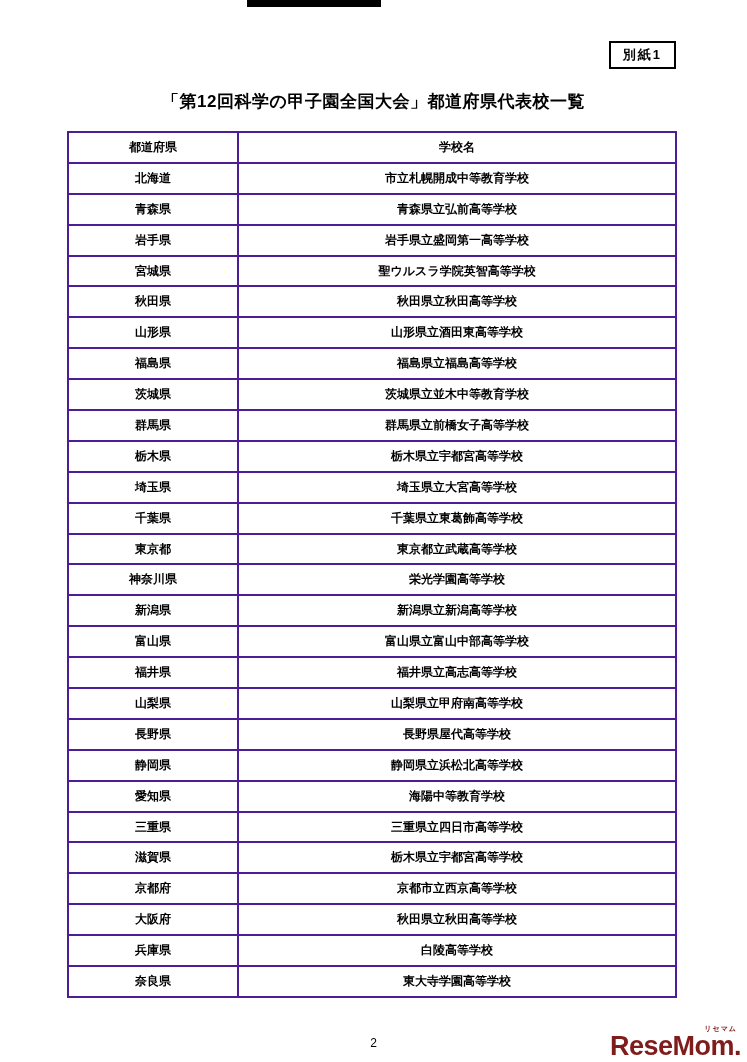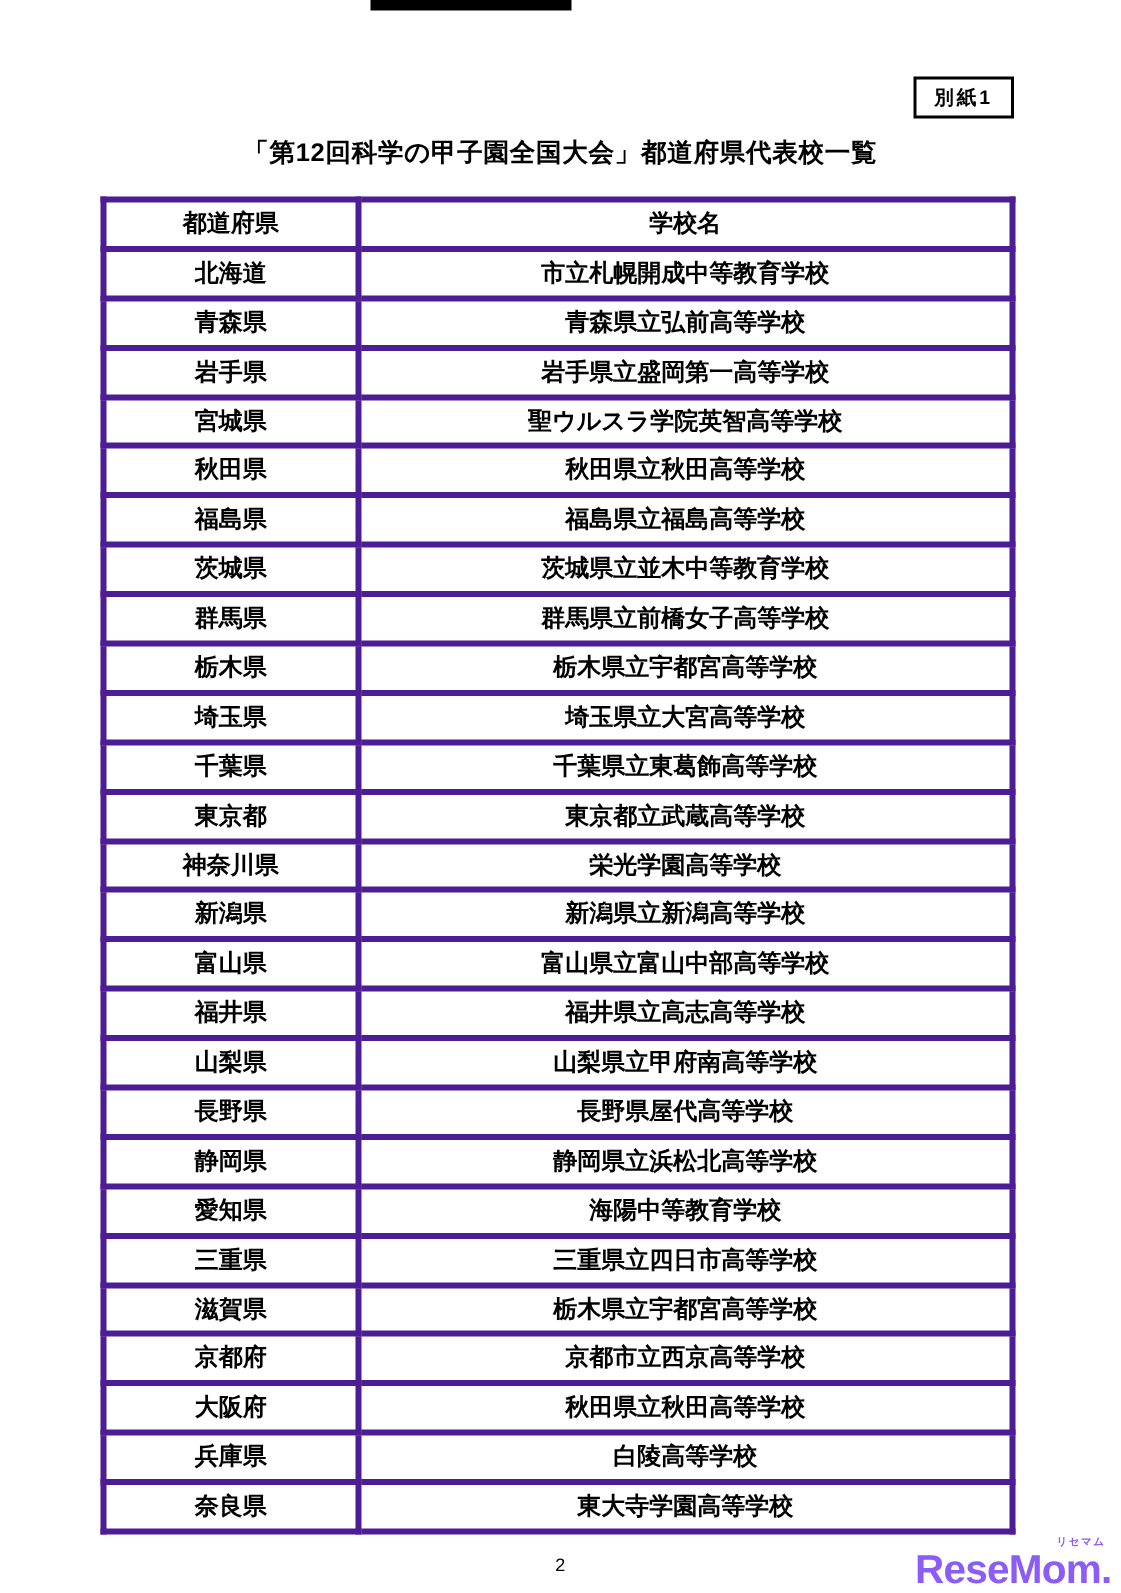--- a/index.html
+++ b/index.html
@@ -18,21 +18,21 @@
   .top-fragment {
     position: absolute;
     top: 0;
     left: 247px;
     width: 134px;
     height: 7px;
     background: #000;
   }
   .attachment-box {
     position: absolute;
-    top: 51px;
+    top: 41px;
     right: 71px;
     border: 2px solid #000;
     padding: 3px 12px;
     font-weight: bold;
     font-size: 13px;
     letter-spacing: 2px;
     background: #fff;
   }
   .doc-title {
     position: absolute;
@@ -52,24 +52,24 @@
   }
   table.school-table {
     border-collapse: collapse;
     width: 100%;
     table-layout: fixed;
   }
   table.school-table col.c-pref { width: 28%; }
   table.school-table col.c-school { width: 72%; }
   table.school-table th,
   table.school-table td {
-    border: 4px solid #4c1d95;
+    border: 2px solid #4c1d95;
     text-align: center;
     vertical-align: middle;
-    font-size: 16px;
+    font-size: 12px;
     font-weight: bold;
     height: 28.9px;
     padding: 0 4px;
     background: #fff;
     overflow: hidden;
     white-space: nowrap;
   }
   .page-number {
     position: absolute;
     bottom: 12px;
@@ -137,20 +137,24 @@
         </tr>
         <tr>
           <td>宮城県</td>
           <td>聖ウルスラ学院英智高等学校</td>
         </tr>
         <tr>
           <td>秋田県</td>
           <td>秋田県立秋田高等学校</td>
         </tr>
         <tr>
+          <td>山形県</td>
+          <td>山形県立酒田東高等学校</td>
+        </tr>
+        <tr>
           <td>福島県</td>
           <td>福島県立福島高等学校</td>
         </tr>
         <tr>
           <td>茨城県</td>
           <td>茨城県立並木中等教育学校</td>
         </tr>
         <tr>
           <td>群馬県</td>
           <td>群馬県立前橋女子高等学校</td>
@@ -226,16 +230,16 @@
         <tr>
           <td>奈良県</td>
           <td>東大寺学園高等学校</td>
         </tr>
       </tbody>
   </table>
 </div>
 
 <div class="page-number">2</div>
 
-<div class="logo" style="color: #8b5cf6;">
+<div class="logo" style="color: #7f1d1d;">
   <span class="logo-sub">リセマム</span>
   <span class="logo-main">ReseMom.</span>
 </div>
 
 </body></html>

